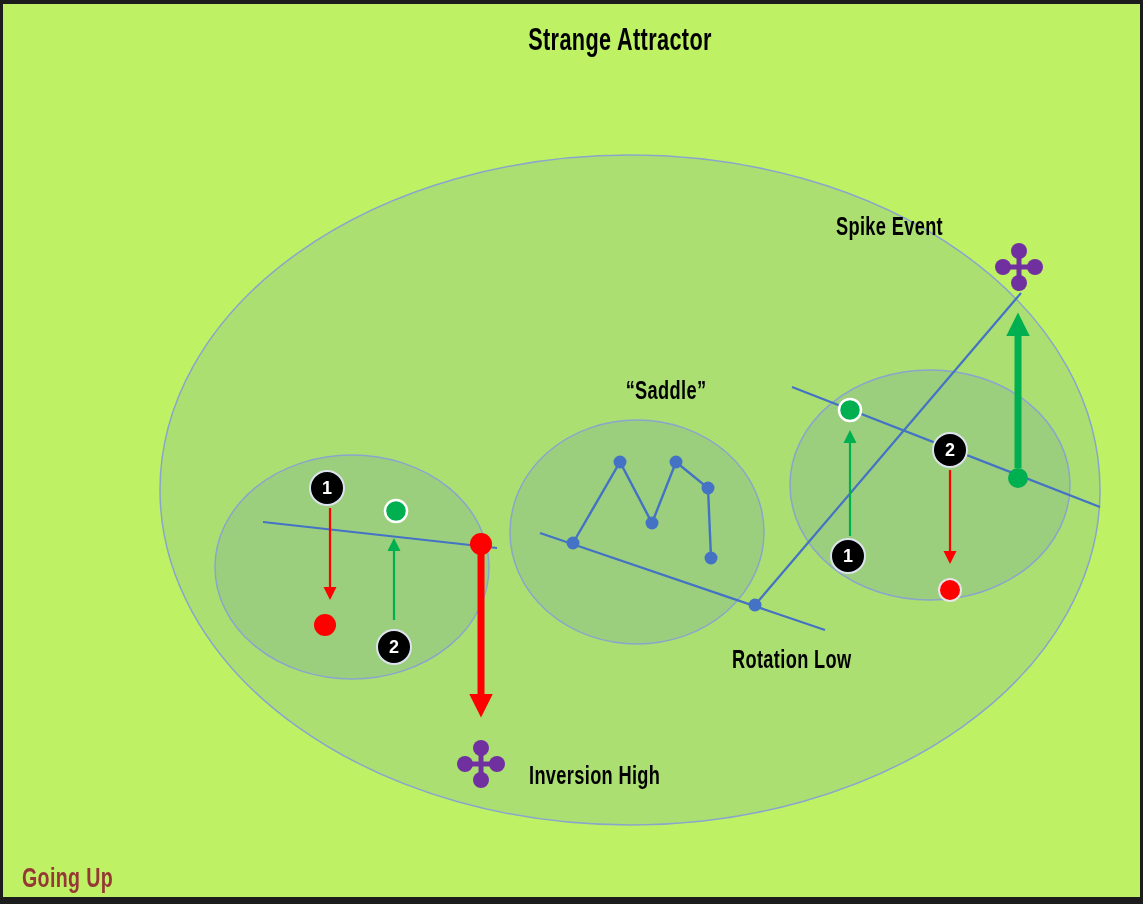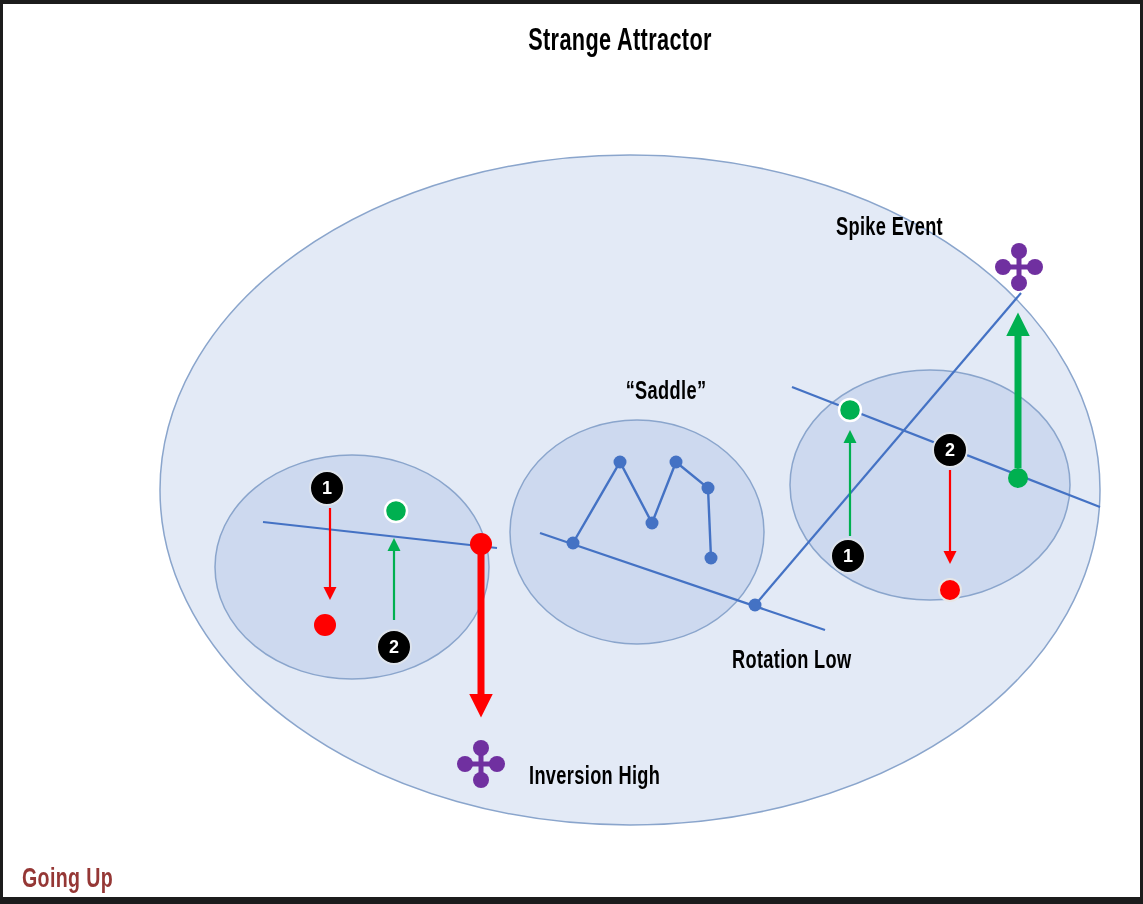--- a/index.html
+++ b/index.html
@@ -1,19 +1,19 @@
 <!DOCTYPE html>
 <html><head>
 <meta charset="utf-8">
 <style>
   html,body { margin:0; padding:0; background:#cfcfcf; }
   .slide {
     position:relative;
     width:1143px; height:904px;
-    background:#ffffff;
+    background:#bef264;
     overflow:hidden;
     font-family:"Liberation Sans", sans-serif;
   }
   .frame {
     position:absolute; inset:0;
     border:3px solid #1c1c1c;
     border-top-width:4px;
     border-bottom-width:7px;
     pointer-events:none;
     z-index:30;

